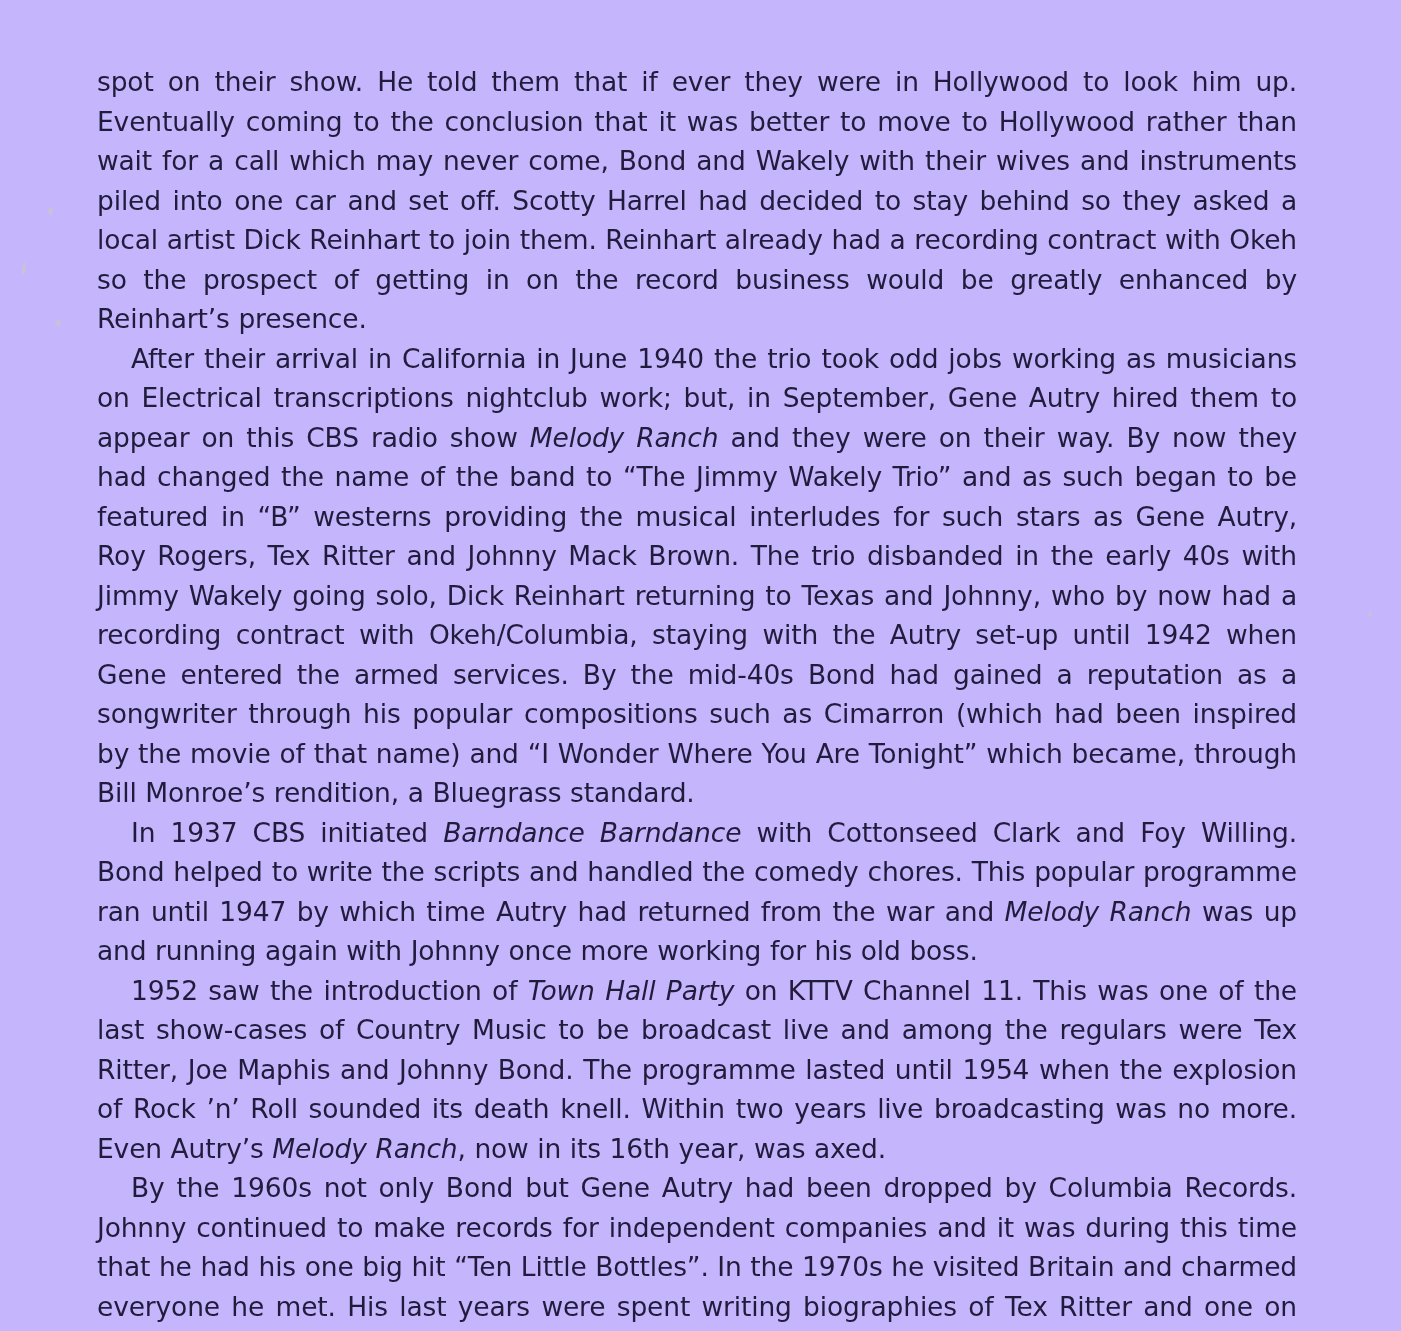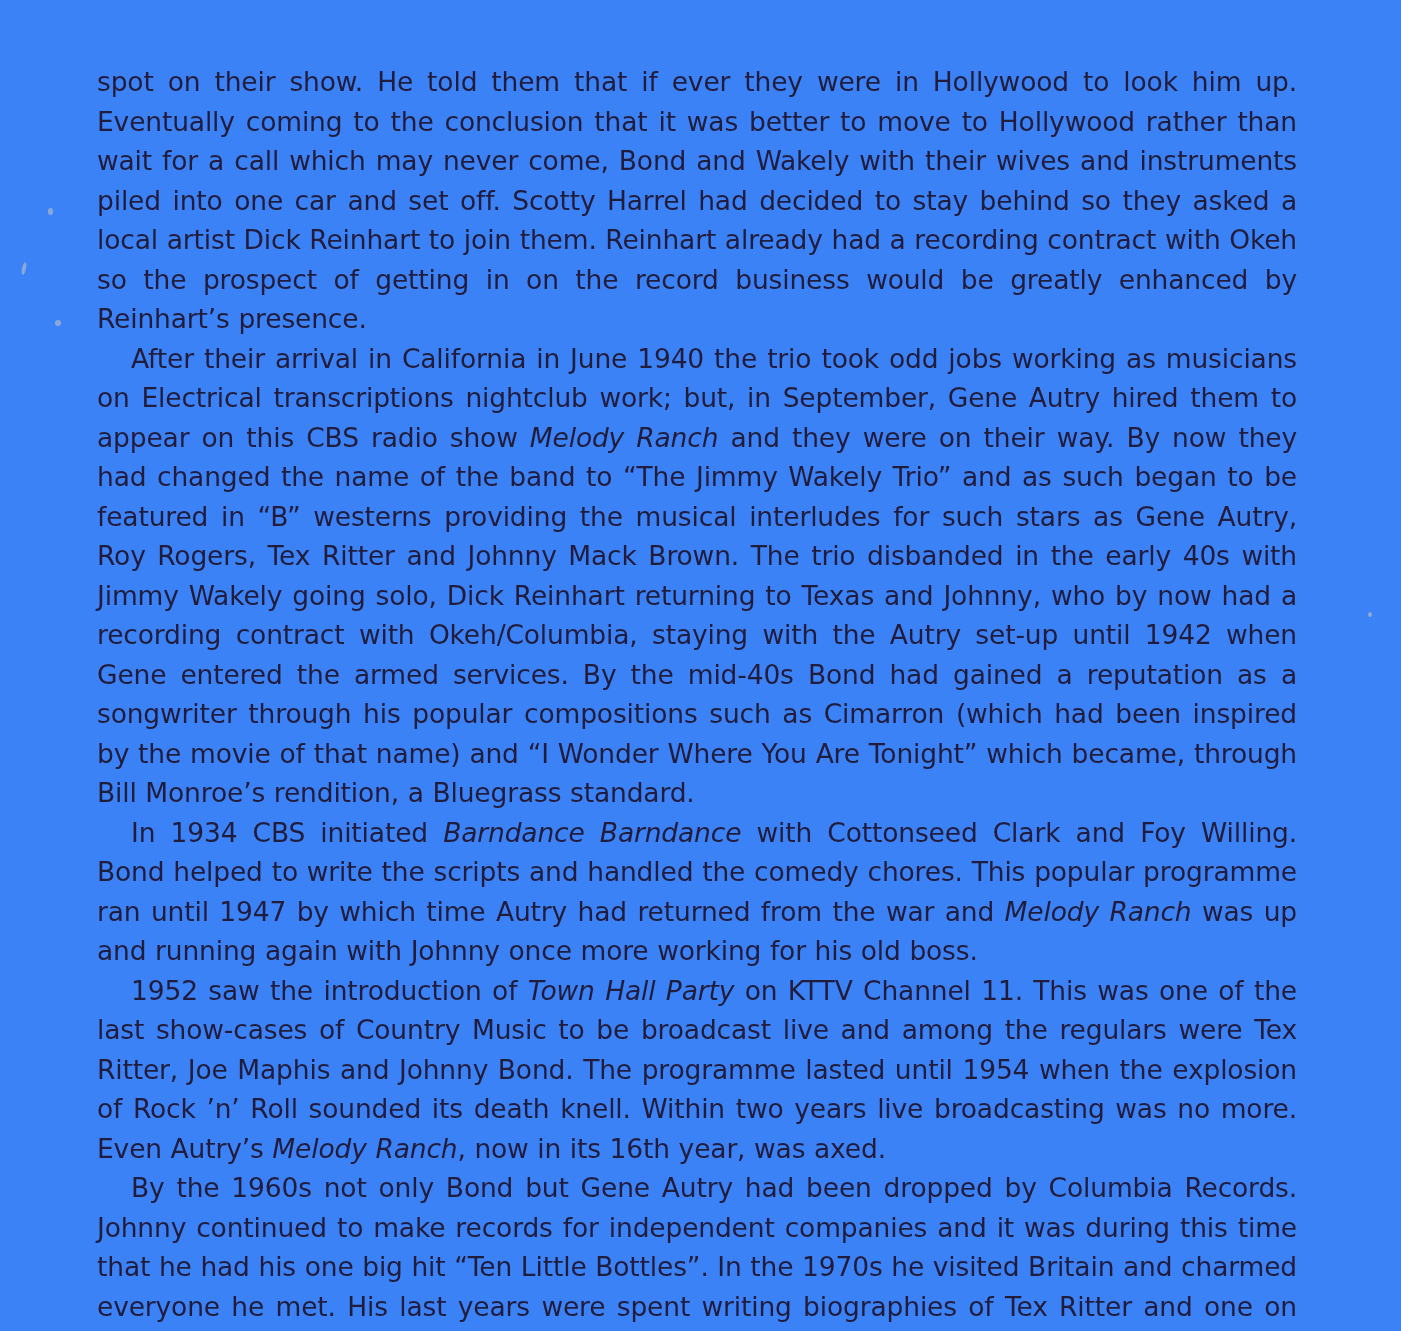--- a/index.html
+++ b/index.html
@@ -10,21 +10,21 @@
   body {
     width: 1401px;
     height: 1331px;
     overflow: hidden;
     font-family: "DejaVu Sans", sans-serif;
   }
   .page {
     position: relative;
     width: 1401px;
     height: 1331px;
-    background: #3b82f6;
+    background: #c4b5fd;
   }
   
   .speckle {
     position: absolute;
     background: #cfc8c0;
     border-radius: 50%;
     opacity: 0.55;
   }
   .sp1 { left: 48px;  top: 208px; width: 5px;  height: 7px; }
   .sp2 { left: 22px;  top: 262px; width: 4px;  height: 13px; transform: rotate(12deg); }
@@ -75,19 +75,19 @@
 <div class="page">
 
   <div class="speckle sp1"></div>
   <div class="speckle sp2"></div>
   <div class="speckle sp3"></div>
   <div class="speckle sp4"></div>
 
   <div class="article" id="article">
       <p style="text-indent: 0px;"><span>spot on their show. He told them that if ever they were in Hollywood to look him up. Eventually coming to the conclusion that it was better to move to Hollywood rather than wait for a call which may never come, Bond and Wakely with their wives and instruments piled into one car and set off. Scotty Harrel had decided to stay behind so they asked a local artist Dick Reinhart to join them. Reinhart already had a recording contract with Okeh so the prospect of getting in on the record business would be greatly enhanced by Reinhart’s presence.</span></p>
       <p><span>After their arrival in California in June 1940 the trio took odd jobs working as musicians on Electrical transcriptions nightclub work; but, in September, Gene Autry hired them to appear on this CBS radio show </span><em>Melody Ranch</em><span> and they were on their way. By now they had changed the name of the band to “The Jimmy Wakely Trio” and as such began to be featured in “B” westerns providing the musical interludes for such stars as Gene Autry, Roy Rogers, Tex Ritter and Johnny Mack Brown. The trio disbanded in the early 40s with Jimmy Wakely going solo, Dick Reinhart returning to Texas and Johnny, who by now had a recording contract with Okeh/Columbia, staying with the Autry set-up until 1942 when Gene entered the armed services. By the mid-40s Bond had gained a reputation as a songwriter through his popular compositions such as </span><b>Cimarron</b><span> (which had been inspired by the movie of that name) and “I Wonder Where You Are Tonight” which became, through Bill Monroe’s rendition, a Bluegrass standard.</span></p>
-      <p><span>In 1934 CBS initiated </span><em>Barndance Barndance</em><span> with Cottonseed Clark and Foy Willing. Bond helped to write the scripts and handled the comedy chores. This popular programme ran until 1947 by which time Autry had returned from the war and </span><em>Melody Ranch</em><span> was up and running again with Johnny once more working for his old boss.</span></p>
+      <p><span>In 1937 CBS initiated </span><em>Barndance Barndance</em><span> with Cottonseed Clark and Foy Willing. Bond helped to write the scripts and handled the comedy chores. This popular programme ran until 1947 by which time Autry had returned from the war and </span><em>Melody Ranch</em><span> was up and running again with Johnny once more working for his old boss.</span></p>
       <p><span>1952 saw the introduction of </span><em>Town Hall Party</em><span> on KTTV Channel 11. This was one of the last show-cases of Country Music to be broadcast live and among the regulars were Tex Ritter, Joe Maphis and Johnny Bond. The programme lasted until 1954 when the explosion of Rock ’n’ Roll sounded its death knell. Within two years live broadcasting was no more. Even Autry’s </span><em>Melody Ranch</em><span>, now in its 16th year, was axed.</span></p>
       <p><span>By the 1960s not only Bond but Gene Autry had been dropped by Columbia Records. Johnny continued to make records for independent companies and it was during this time that he had his one big hit “Ten Little Bottles”. In the 1970s he visited Britain and charmed everyone he met. His last years were spent writing biographies of Tex Ritter and one on Gene Autry. He was honoured in 1974 with “The Academy of Country Music/Pioneer Award”.</span></p>
     </div>
 
 
 </div>
 
 </body></html>

